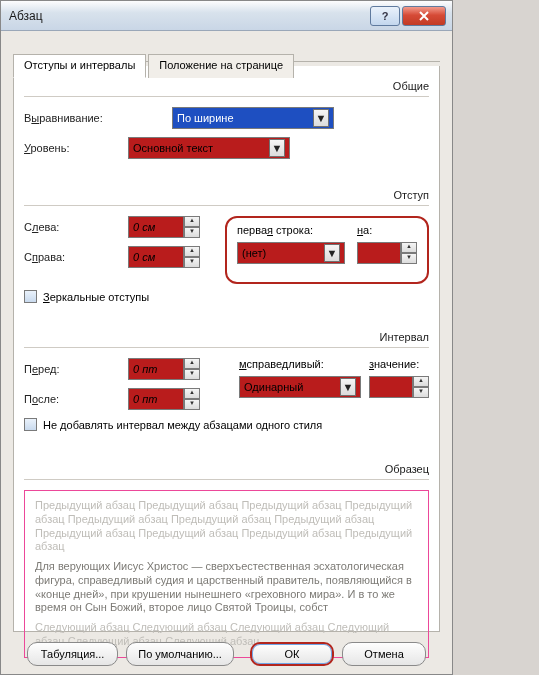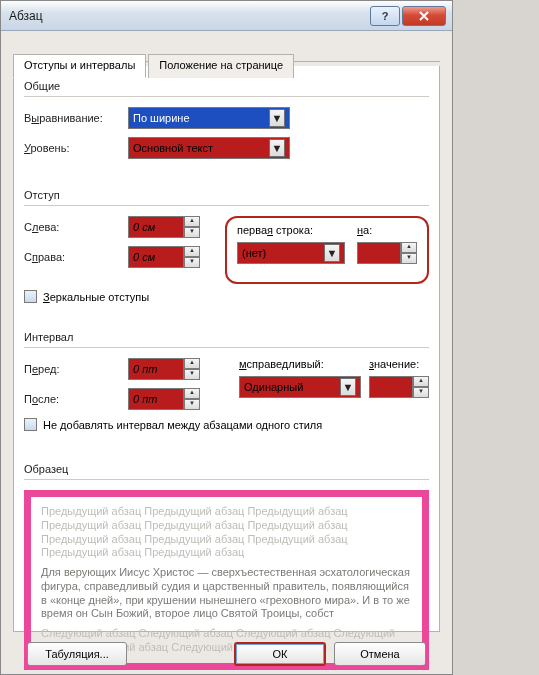--- a/index.html
+++ b/index.html
@@ -9,41 +9,41 @@
 .titlebar .title { flex: 1; color: #1a1a1a; font-size: 12px; }
 .win-btns { display: flex; gap: 2px; }
 .win-btn { width: 30px; height: 20px; border: 1px solid #5f7a9e; border-radius: 3px; background: linear-gradient(#eaf2fb,#c3d7ee); display: flex; align-items: center; justify-content: center; color: #334; }
 .win-btn.help { font-weight: bold; }
 .win-btn.close { width: 44px; background: linear-gradient(#f39b8c,#d64b37 45%,#c23a25); color: #fff; font-weight: bold; font-size: 13px; }
 .body-area { padding: 6px 12px 10px 12px; }
 .tabs { display: flex; border-bottom: 1px solid #b5b2ab; margin-bottom: 4px; }
 .tab { padding: 4px 10px 6px 10px; border: 1px solid #b5b2ab; border-bottom: none; background: #f1eee9; margin-right: 2px; position: relative; top: 17px; }
 .tab.active { background: #fff; border-bottom: 1px solid #fff; }
 .panel { background: #fff; border: 1px solid #b5b2ab; border-top: none; padding: 8px 10px 8px 10px; height: 566px; }
-.group-label { color: #1a1a1a; margin: 6px 0 4px 0; }
+.group-label { color: #1a1a1a; margin: 6px 0 4px 0; text-align: right; }
 .hr { height: 1px; background: #cfcbc4; margin: 4px 0 10px 0; }
 .row { display: flex; align-items: center; margin-bottom: 8px; }
 .label { width: 104px; color: #222; }
 .u { text-decoration: underline; }
 .select, .num-input, .text-input { border: 1px solid #7a7a7a; background: #b91c1c; height: 22px; padding: 2px 4px; }
 .select { display: flex; align-items: center; justify-content: space-between; }
-.select.active { background: #1e4fc1; color: #fff; }
+.select.active { background: #1e4fc1; color: #fff; margin-left: 44px; }
 .select-btn { width: 16px; height: 18px; border: 1px solid #707070; background: linear-gradient(#f5f5f5,#dcdcdc); margin-left: 4px; display: flex; align-items: center; justify-content: center; font-size: 8px; color: #222; }
 .spinner { display: flex; }
 .num-input { width: 56px; font-style: italic; }
 .spin-btns { display: flex; flex-direction: column; width: 16px; }
 .spin-btn { height: 11px; border: 1px solid #7a7a7a; background: linear-gradient(#f5f5f5,#dcdcdc); font-size: 6px; line-height: 7px; text-align: center; color: #333; }
 .split-block { display: flex; align-items: flex-start; gap: 14px; }
 .callout { border: 2px solid #b2251d; border-radius: 12px; padding: 6px 10px 10px 10px; }
 .checkbox { width: 13px; height: 13px; border: 1px solid #7a7a7a; display: inline-block; margin-right: 6px; background: #fff; vertical-align: middle; }
 .checkbox.shaded { background: linear-gradient(#eaf2fb,#c9daee); }
-.sample-box { border: 7px solid #ec4899; padding: 8px 10px; font-size: 8px; color: #bfbdb8; line-height: 1.25; }
+.sample-box { border: 1px solid #ec4899; padding: 8px 10px; font-size: 8px; color: #bfbdb8; line-height: 1.25; }
 .sample-box .dark { color: #7c7a75; margin: 6px 0; }
 .btnbar { display: flex; gap: 8px; padding: 10px 14px 0 14px; align-items: center; }
-.btn { width: 100px; height: 24px; border: 1px solid #8a8a8a; border-radius: 3px; background: linear-gradient(#fefefe,#e6e6e6); display: flex; align-items: center; justify-content: center; cursor: pointer; }
+.btn { width: 100px; height: 24px; border: 1px solid #8a8a8a; border-radius: 10px; background: linear-gradient(#fefefe,#e6e6e6); display: flex; align-items: center; justify-content: center; cursor: pointer; }
 .btn.ok { border: 2px solid #b2251d; box-shadow: inset 0 0 0 1px #6fa5e6; }
 .spacer { flex: 1; }
 </style>
 </head>
 <body>
 
 <div class="window">
   <div class="titlebar">
     <span class="title">Абзац</span>
     <div class="win-btns">
@@ -213,20 +213,23 @@
         <div class="dark">Для верующих Иисус Христос — сверхъестественная эсхатологическая фигура, справедливый судия и царственный правитель, появляющийся в «конце дней», при крушении нынешнего «греховного мира». И в то же время он Сын Божий, второе лицо Святой Троицы, собст</div>
         <div>Следующий абзац Следующий абзац Следующий абзац Следующий абзац Следующий абзац Следующий абзац</div>
       </div>
 
     </div>
 
     <div class="btnbar">
       <div class="btn">
           <span>Табуляция...</span>
         </div>
+      <div class="btn" style="width:118px">
+          <span>По умолчанию...</span>
+        </div>
       <div class="spacer"></div>
       <div class="btn ok" style="width:92px">
           <span>ОК</span>
         </div>
       <div class="btn" style="width:92px">
           <span>Отмена</span>
         </div>
     </div>
   </div>
 </div>

